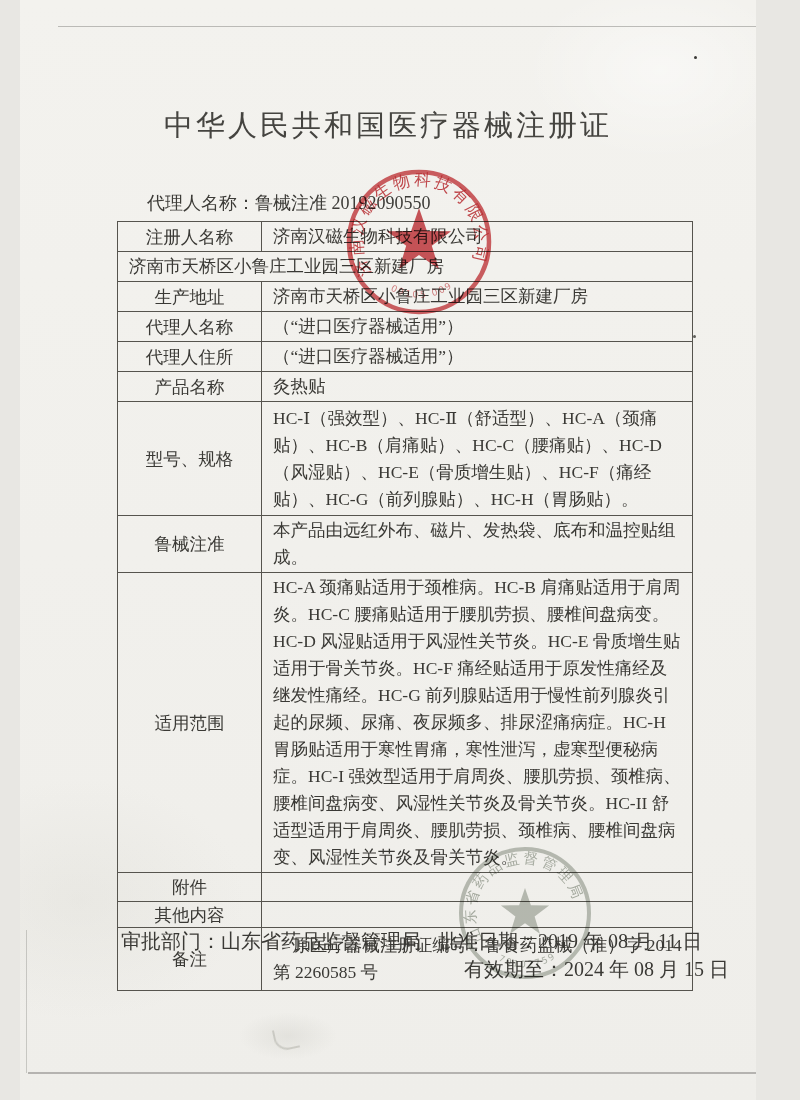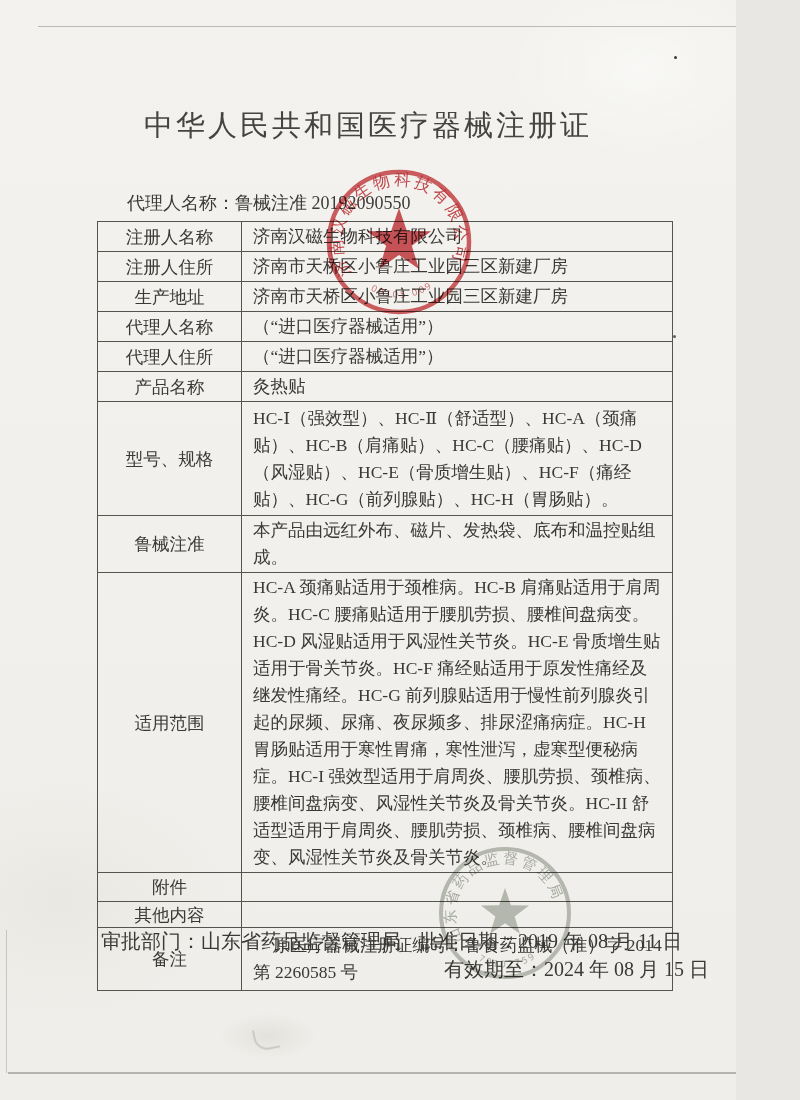--- a/index.html
+++ b/index.html
@@ -5,20 +5,21 @@
   html,body{margin:0;padding:0;background:#e8e7e3;}
   .page{
     position:relative;width:736px;height:1100px;overflow:hidden;
     background:
       radial-gradient(70px 34px at 268px 1036px, rgba(150,150,140,0.14), transparent 70%),
       radial-gradient(180px 120px at 640px 70px, rgba(255,255,255,0.45), transparent 75%),
       radial-gradient(220px 160px at 60px 900px, rgba(220,219,212,0.35), transparent 75%),
       linear-gradient(#f3f2ee, #efeeea);
     font-family:"Liberation Serif","DejaVu Serif",serif;
     color:#33322f;
+    margin-left:20px;
   }
   
   .edge{position:absolute;background:#8d8c88;opacity:.55;}
   .edge-top{left:38px;top:26px;width:725px;height:1px;}
   .edge-right{left:754px;top:230px;width:1px;height:843px;opacity:.4;}
   .edge-left{left:6px;top:930px;width:1px;height:143px;opacity:.4;}
   .edge-bottom{left:8px;top:1072px;width:747px;height:2px;opacity:.6;}
   .speck{position:absolute;border-radius:50%;background:#3a3935;}
 
   .title{
@@ -81,21 +82,20 @@
   <div class="regline"><span>代理人名称：</span><span>鲁械注准 20192090550</span></div>
 
   <div class="cert-table">
     <div class="row r1">
       <div class="cell-label">注册人名称</div>
       <div class="cell-value">
           <span>济南汉磁生物科技有限公司</span>
         </div>
     </div>
     <div class="row r2">
-      <div class="cell-label">注册人住所</div>
       <div class="cell-value">
           <span>济南市天桥区小鲁庄工业园三区新建厂房</span>
         </div>
     </div>
     <div class="row r3">
       <div class="cell-label">生产地址</div>
       <div class="cell-value">
           <span>济南市天桥区小鲁庄工业园三区新建厂房</span>
         </div>
     </div>

